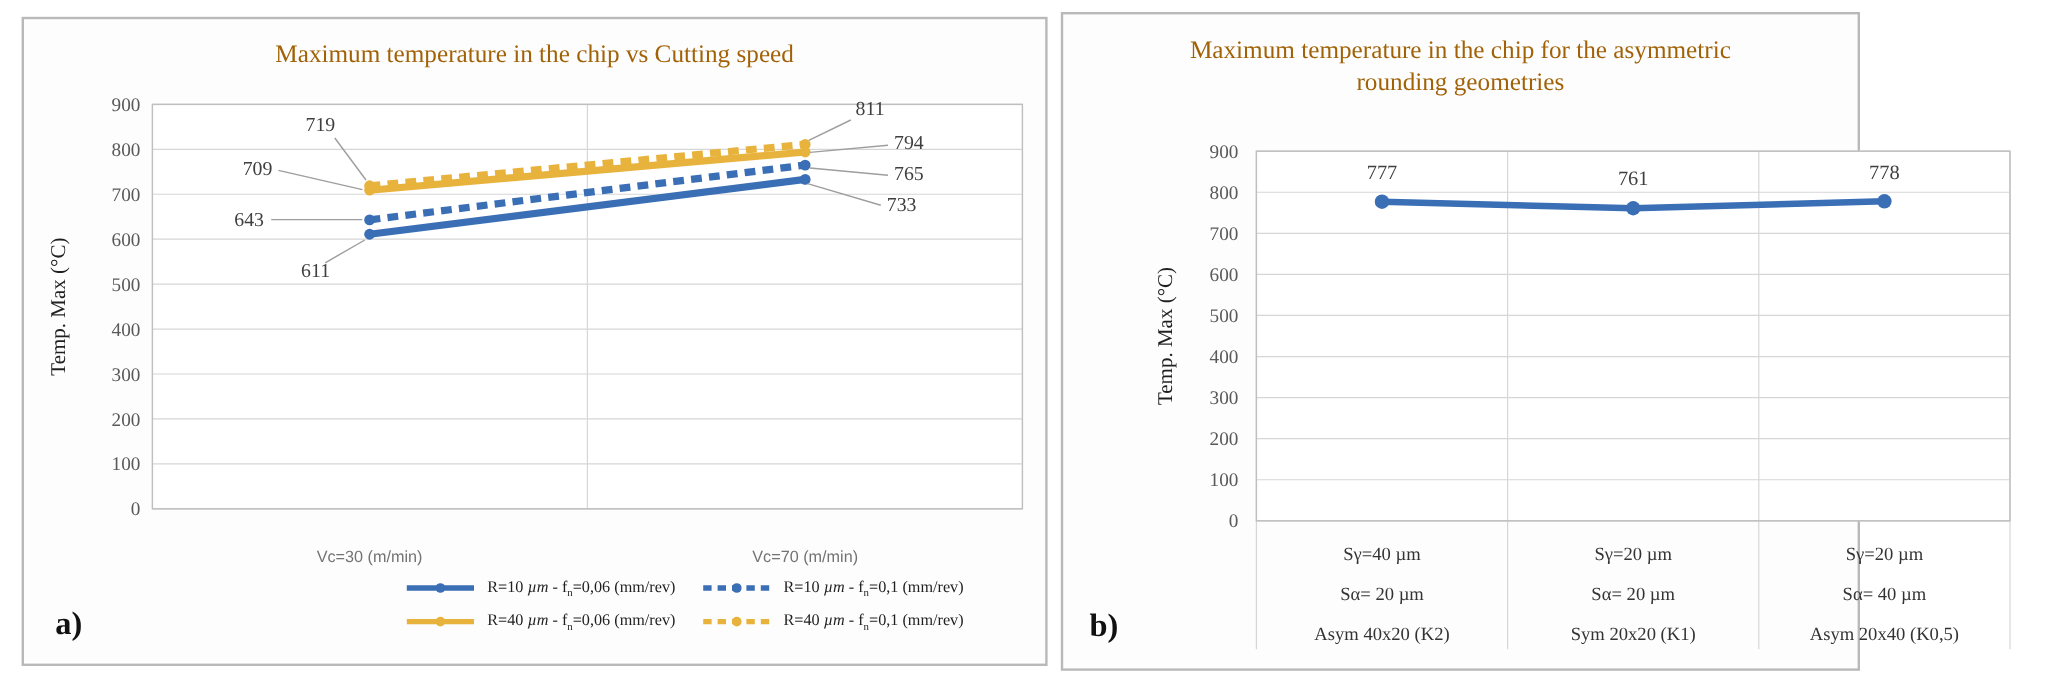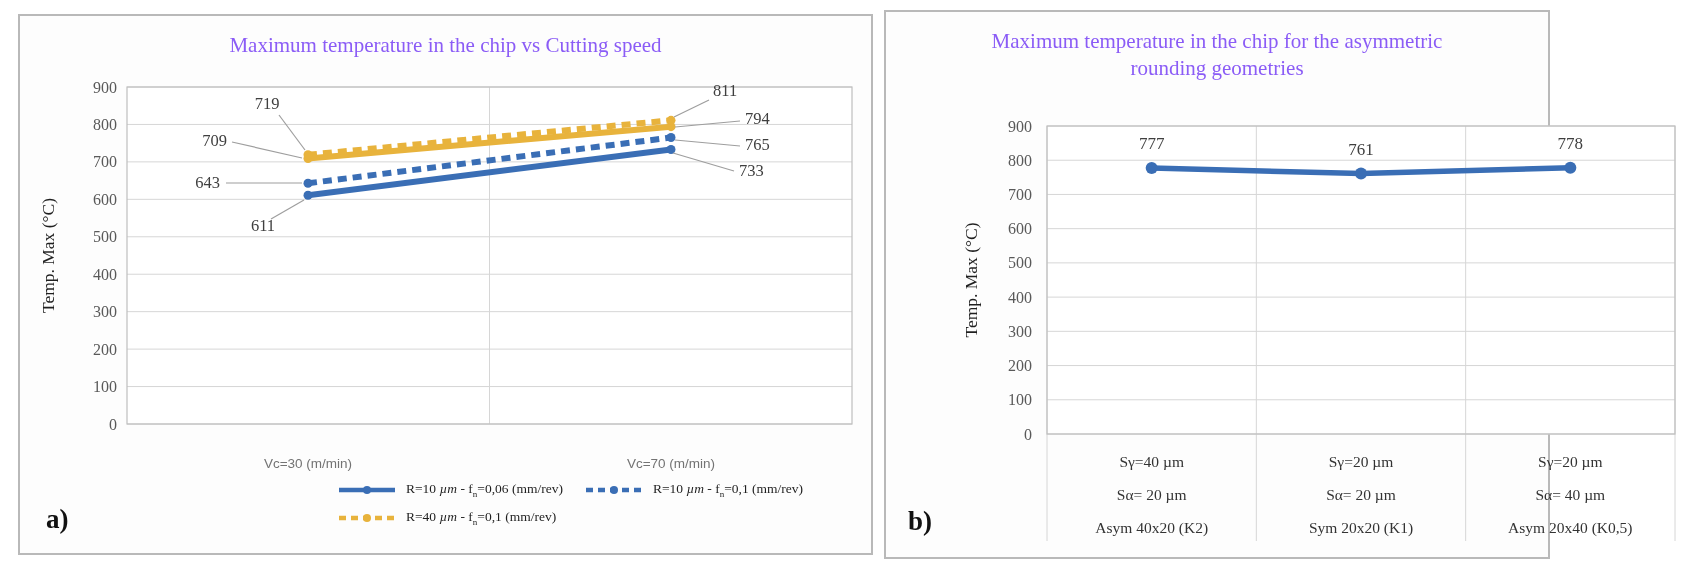--- a/index.html
+++ b/index.html
@@ -2,21 +2,21 @@
 <html><head>
 <meta charset="utf-8">
 <style>
   html,body{margin:0;padding:0;background:#ffffff;}
   #canvas{position:relative;width:1704px;height:572px;background:#ffffff;overflow:hidden;
           font-family:"Liberation Serif", serif;}
   .panel{position:absolute;background:#fdfdfd;border:2px solid #b9b9b9;box-sizing:border-box;}
   #panel-a{left:18px;top:14px;width:855px;height:541px;}
   #panel-b{left:884px;top:10px;width:666px;height:549px;}
   .chart-title{position:absolute;top:16px;left:50%;transform:translateX(-50%);
-               width:100%;text-align:center;font-size:21px;color:#8b5cf6;line-height:1.3;}
+               width:100%;text-align:center;font-size:21px;color:#a16207;line-height:1.3;}
   #title-b{width:520px;}
   .plot-svg{position:absolute;left:0;top:0;}
   .panel-letter{position:absolute;font-weight:bold;font-size:27px;color:#111111;}
   #letter-a{left:26px;top:488px;}
   #letter-b{left:22px;top:494px;}
   .legend{position:absolute;left:316px;top:465px;display:grid;
           grid-template-columns:auto auto;column-gap:20px;row-gap:10px;}
   .legend-item{display:flex;align-items:center;gap:8px;font-size:13.5px;color:#1f1f1f;white-space:nowrap;}
   .legend-item sub{font-size:9px;}
   .legend-item i{font-style:italic;}
@@ -94,20 +94,27 @@
         </div>
         <div class="legend-item">
           <svg width="62" height="12">
             <line x1="3" y1="6" x2="59" y2="6" stroke="#3a6eb5" stroke-width="4.5" stroke-dasharray="7 5"></line>
             <circle cx="31" cy="6" r="4" fill="#3a6eb5"></circle>
           </svg>
           <span>R=10 <i>µm</i> - f<sub>n</sub>=0,1 (mm/rev)</span>
         </div>
         <div class="legend-item">
           <svg width="62" height="12">
+            <line x1="3" y1="6" x2="59" y2="6" stroke="#e8b33c" stroke-width="4.5"></line>
+            <circle cx="31" cy="6" r="4" fill="#e8b33c"></circle>
+          </svg>
+          <span>R=40 <i>µm</i> - f<sub>n</sub>=0,06 (mm/rev)</span>
+        </div>
+        <div class="legend-item">
+          <svg width="62" height="12">
             <line x1="3" y1="6" x2="59" y2="6" stroke="#e8b33c" stroke-width="4.5" stroke-dasharray="7 5"></line>
             <circle cx="31" cy="6" r="4" fill="#e8b33c"></circle>
           </svg>
           <span>R=40 <i>µm</i> - f<sub>n</sub>=0,1 (mm/rev)</span>
         </div>
       </div>
     <div class="panel-letter" id="letter-a">a)</div>
   </div>
 
   <div class="panel" id="panel-b">

